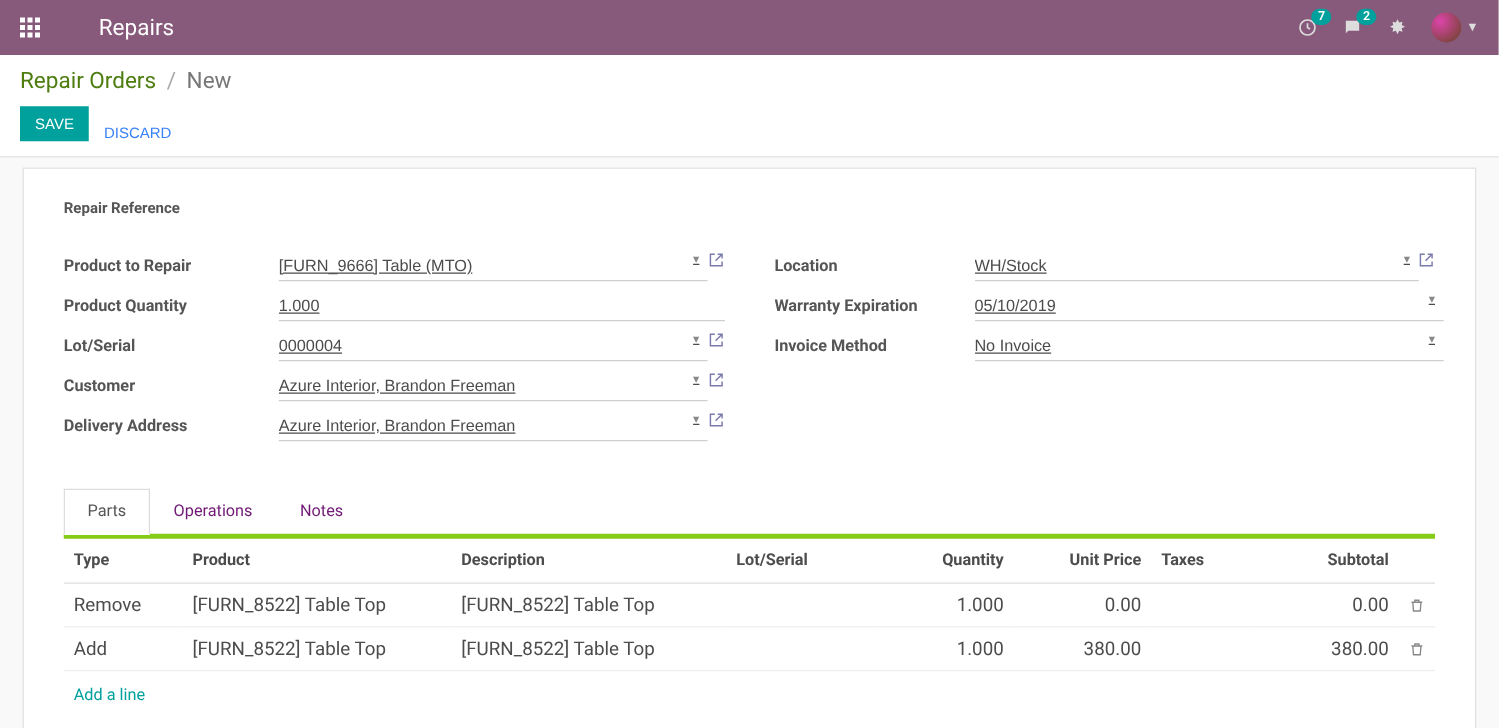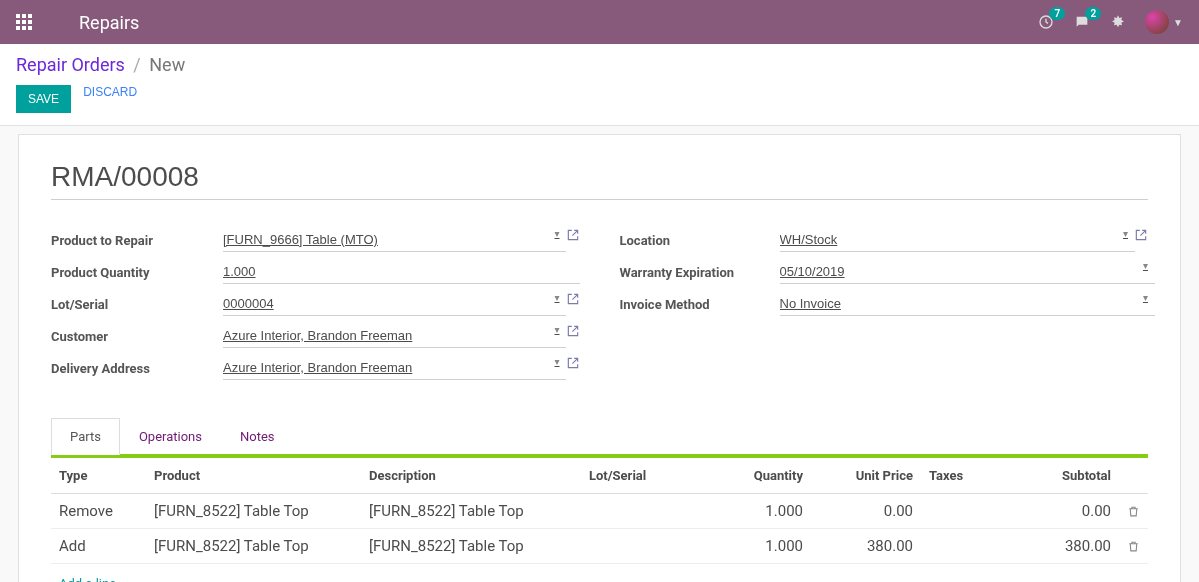--- a/index.html
+++ b/index.html
@@ -13,23 +13,23 @@
 .navbar .spacer { flex: 1; }
 .navbar .right-items { display: flex; align-items: center; gap: 18px; }
 .navbar .nav-icon { position: relative; cursor: pointer; color: #eee; width: 18px; height: 18px; display: flex; align-items: center; justify-content: center; }
 .navbar .badge { position: absolute; top: -6px; right: -10px; background: #00a09d; color: #fff; border-radius: 10px; font-size: 10px; padding: 1px 5px; font-weight: 600; }
 .navbar .avatar { width: 24px; height: 24px; border-radius: 50%; background: radial-gradient(circle at 30% 30%, #d4a, #642); cursor: pointer; }
 .navbar .caret-down { font-size: 10px; color: #ddd; margin-left: 4px; }
 
 
 .control-panel { background: #fff; border-bottom: 1px solid #e0e0e0; padding: 10px 16px 12px 16px; }
 .breadcrumb { font-size: 18px; color: #777; margin-bottom: 10px; }
-.breadcrumb a { color: #6d28d9; text-decoration: none; }
+.breadcrumb a { color: #4d7c0f; text-decoration: none; }
 .breadcrumb .sep { color: #aaa; margin: 0 4px; }
-.buttons { display: flex; gap: 12px; align-items: flex-start; }
+.buttons { display: flex; gap: 12px; align-items: flex-end; }
 .btn-primary { background: #00a09d; color: #fff; border: none; padding: 7px 12px; font-size: 12px; font-weight: 500; cursor: pointer; text-transform: uppercase; }
 .btn-link { background: none; border: none; color: #3b82f6; font-size: 12px; font-weight: 500; cursor: pointer; text-transform: uppercase; }
 
 
 .sheet-wrap { padding: 0 16px 24px 16px; }
 .sheet { background: #fff; border: 1px solid #e0e0e0; max-width: 1163px; margin: 8px auto 0; padding: 24px 32px; }
 
 .ref-label { font-size: 12px; font-weight: 700; color: #555; margin-bottom: 4px; }
 .ref-input { font-size: 28px; border: none; border-bottom: 1px solid #cfcfcf; width: 100%; padding: 2px 0 6px 0; color: #4c4c4c; outline: none; }
 
@@ -108,21 +108,21 @@
   </div>
   <div class="buttons">
     <button class="btn-primary">SAVE</button>
     <button class="btn-link">DISCARD</button>
   </div>
 </div>
 
 <div class="sheet-wrap">
   <div class="sheet">
 
-    <input class="ref-input" value="RMA/00008" style="">
+    <div class="ref-label">Repair Reference</div>
 
     <div class="form-grid">
 
       <div class="form-col">
         <div class="form-row">
           <div class="flabel">Product to Repair</div>
           <div class="fcontrol">
             <input class="finput" value="[FURN_9666] Table (MTO)" style="">
             <span class="dd-caret">▾</span>
             <span class="ext-link">

